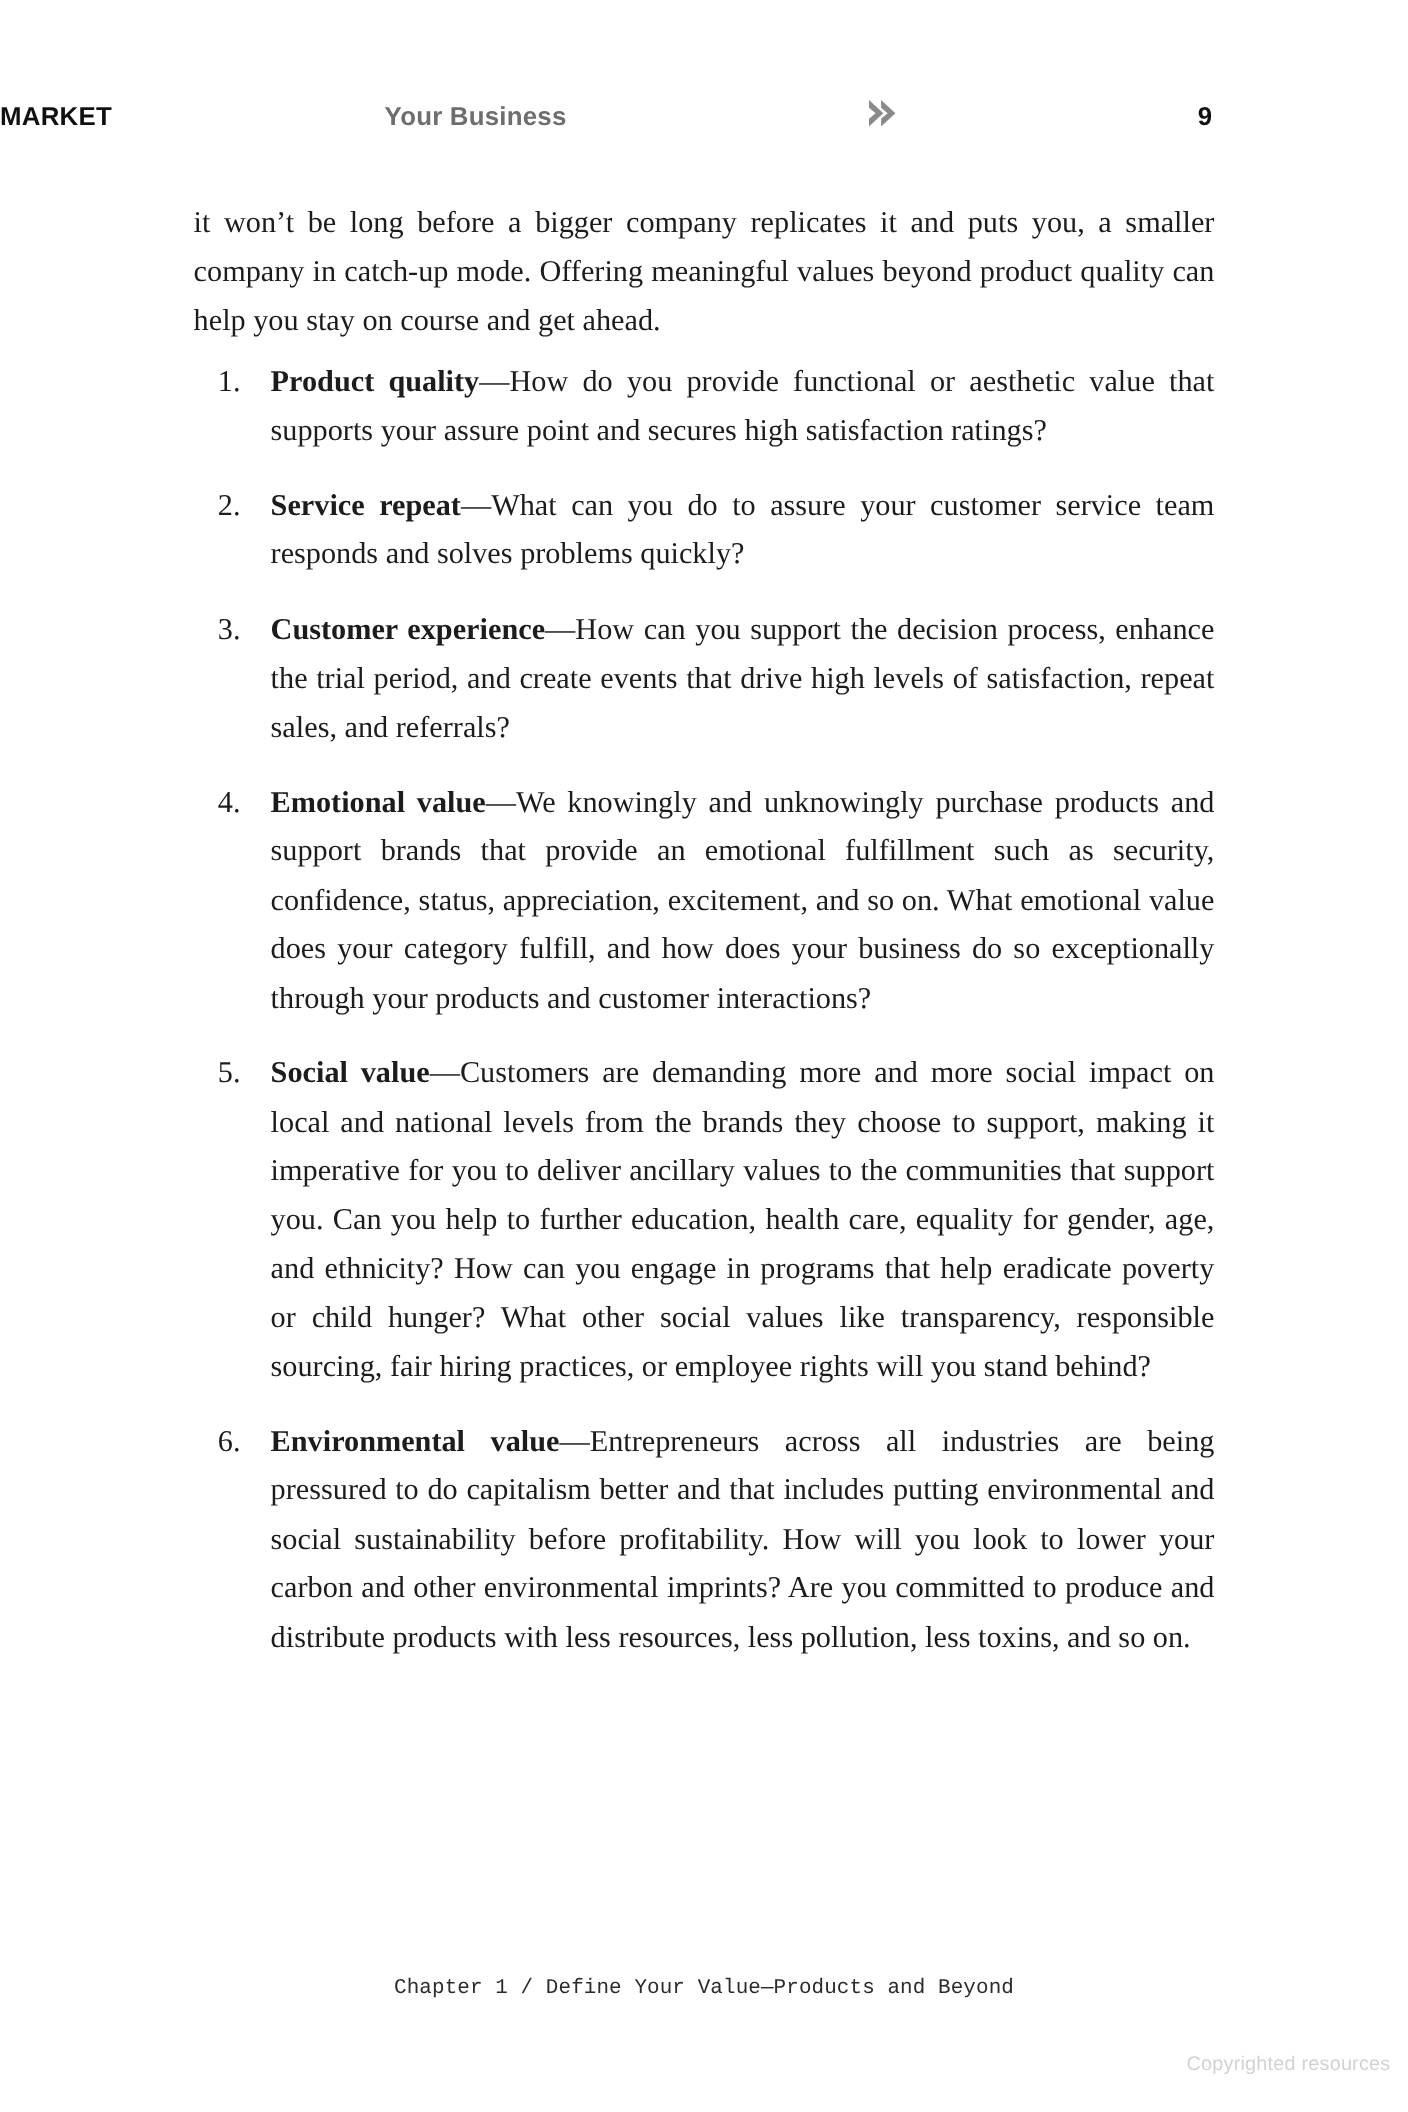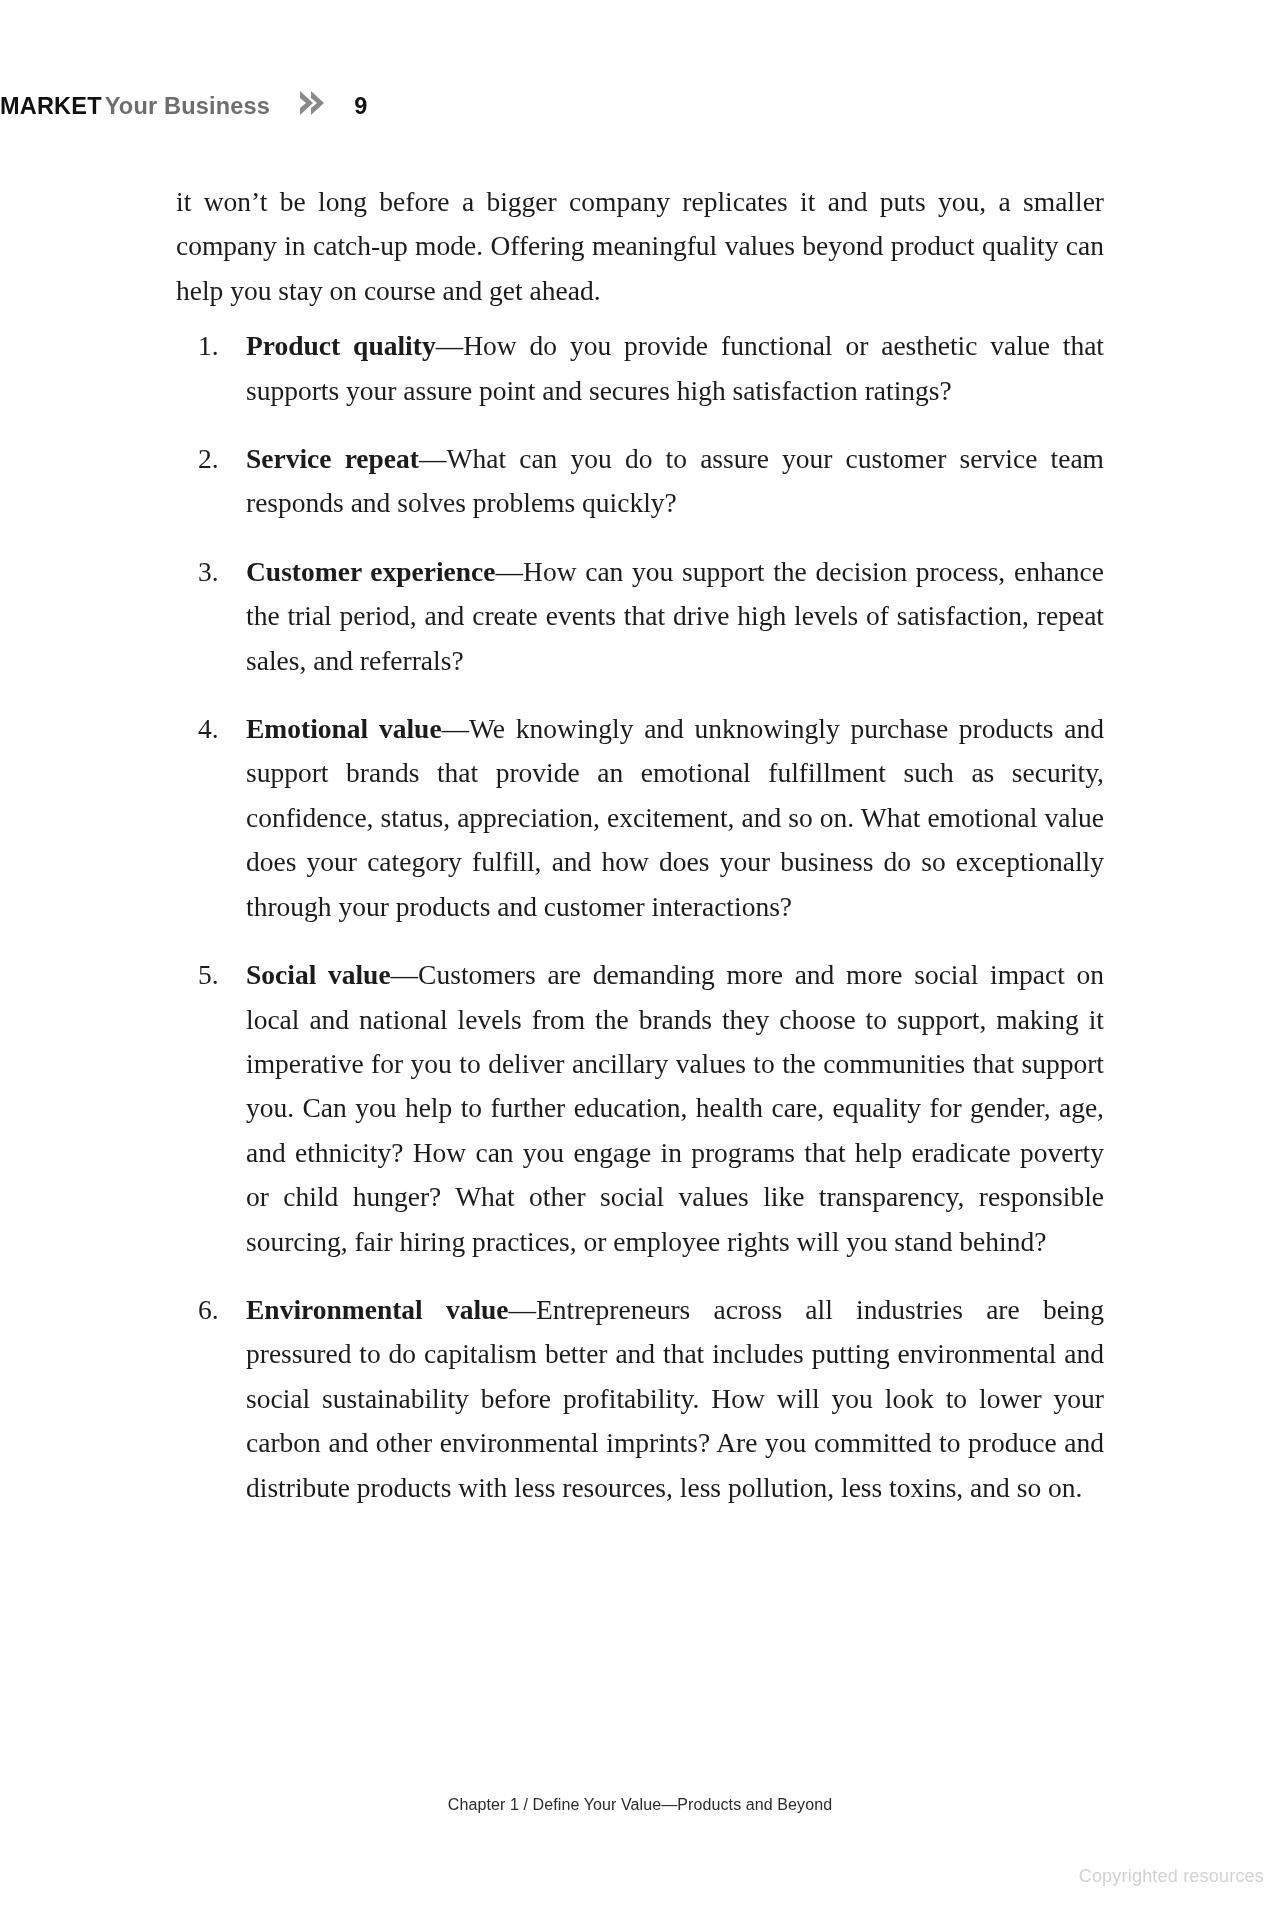--- a/index.html
+++ b/index.html
@@ -22,21 +22,21 @@
     padding: 0;
   }
 
   
   .running-head {
     position: absolute;
     top: 88px;
     left: 0;
     right: 178px;
     display: flex;
-    justify-content: flex-start;
+    justify-content: space-between;
     align-items: baseline;
     gap: 0;
     font-family: "Liberation Sans", sans-serif;
   }
   .rh-market {
     font-weight: bold;
     font-size: 23.5px;
     letter-spacing: 0.2px;
     color: #111111;
   }
@@ -115,22 +115,22 @@
   .term {
     font-weight: bold;
   }
   .li-text { }
   .chapter-footer {
     position: absolute;
     top: 1796px;
     left: 0;
     right: 0;
     text-align: center;
-    font-family: Liberation Sans, sans-serif;
-    font-size: 16px;
+    font-family: Liberation Mono, monospace;
+    font-size: 19px;
     letter-spacing: 0.1px;
     color: #2b2b2b;
   }
   .copyright-mark {
     position: absolute;
     top: 1866px;
     right: 16px;
     font-family: "Liberation Sans", sans-serif;
     font-size: 18px;
     color: #d2d2d2;

